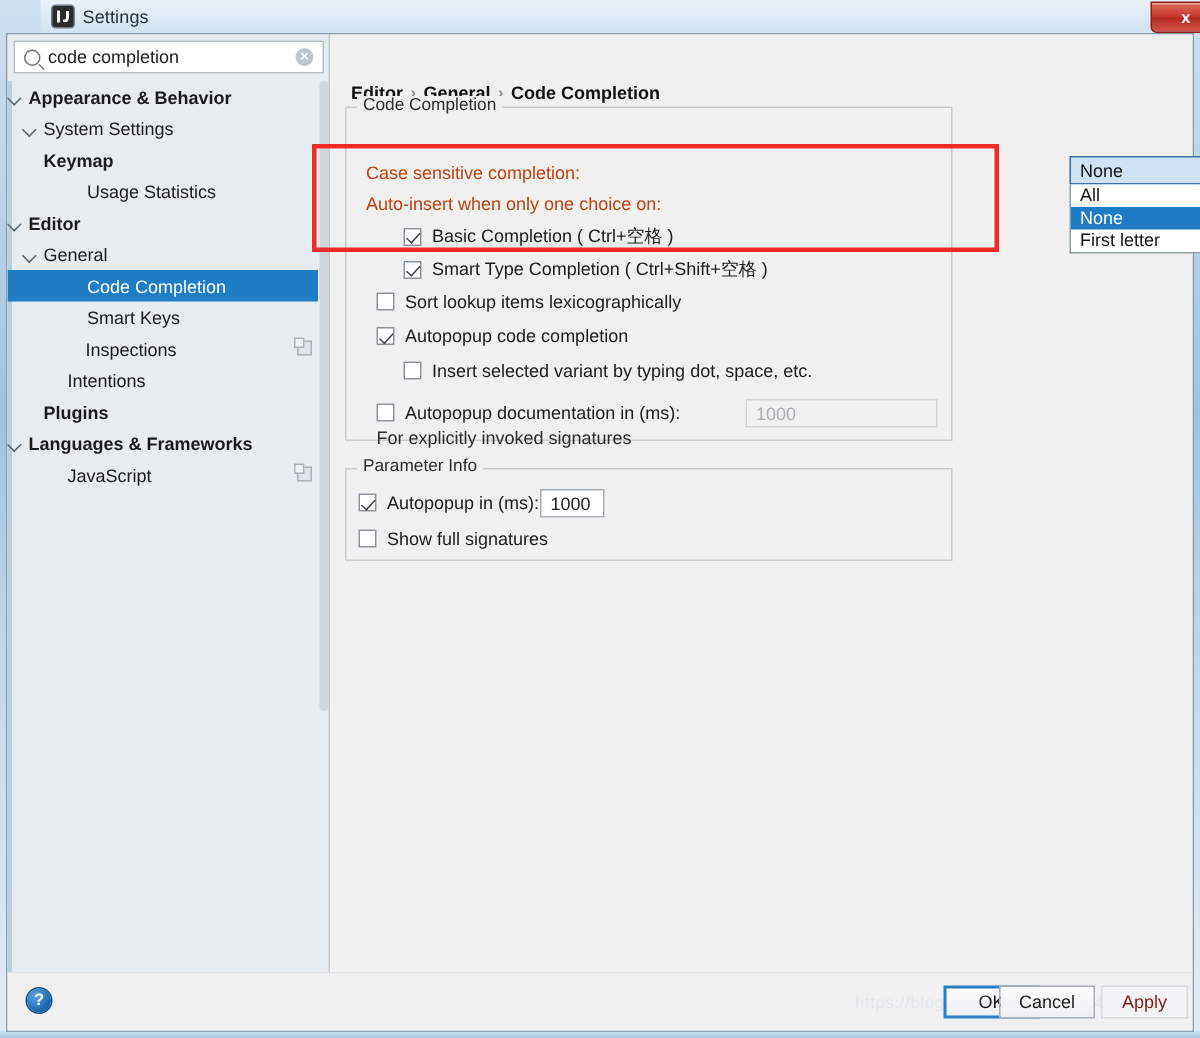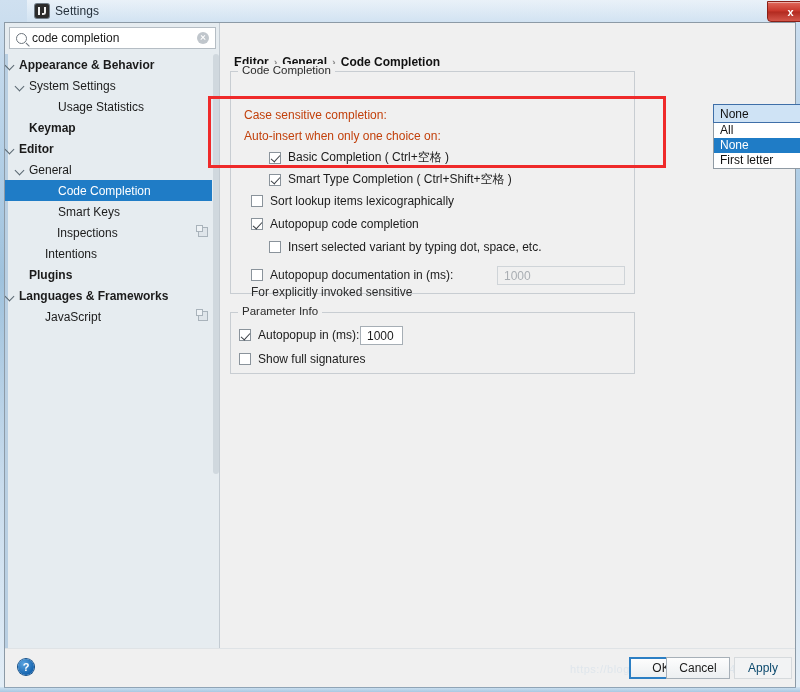--- a/index.html
+++ b/index.html
@@ -194,21 +194,21 @@
     color:#fff;font-size:11px;font-weight:bold;line-height:16px;text-align:center;
     cursor:pointer;box-shadow:0 0 0 1px #0f4c86;
   }
   .btn{
     position:absolute;top:8px;height:22px;box-sizing:border-box;
     background:linear-gradient(180deg,#fdfdfd,#eceff1);
     border:1px solid #a7b0b8;font-size:12px;color:#1b1b1b;
     display:flex;align-items:center;justify-content:center;cursor:pointer;
   }
   .btn.default{border:2px solid #2c7fc4;}
-  .btn.disabled{color:#0c4a6e;background:#f2f3f4;border-color:#d6dadd;cursor:default;}
+  .btn.disabled{color:#7f1d1d;background:#f2f3f4;border-color:#d6dadd;cursor:default;}
   .watermark{
     position:absolute;left:565px;bottom:12px;font-size:11px;color:#dfe6ec;
     letter-spacing:.5px;white-space:nowrap;user-select:none;
   }
   .bottom-glow{
     position:absolute;left:0;right:0;bottom:0;height:5px;
     background:linear-gradient(180deg,rgba(160,196,226,.25),rgba(120,170,210,.55));
   }
 </style>
 </head>
@@ -235,27 +235,27 @@
         <div class="left-accent"></div>
         <div class="tree" id="tree-root">
             <div class="tree-item bold" style="padding-left: 0px;">
               <span class="twisty open"></span>
               <span class="tree-label">Appearance &amp; Behavior</span>
             </div>
             <div class="tree-item" style="padding-left: 10px;">
               <span class="twisty open"></span>
               <span class="tree-label">System Settings</span>
             </div>
+            <div class="tree-item bold" style="padding-left: 10px;">
+              <span class="twisty"></span>
+              <span class="tree-label">Keymap</span>
+            </div>
             <div class="tree-item" style="padding-left: 39px;">
               <span class="twisty"></span>
               <span class="tree-label">Usage Statistics</span>
-            </div>
-            <div class="tree-item bold" style="padding-left: 10px;">
-              <span class="twisty"></span>
-              <span class="tree-label">Keymap</span>
             </div>
             <div class="tree-item bold" style="padding-left: 0px;">
               <span class="twisty open"></span>
               <span class="tree-label">Editor</span>
             </div>
             <div class="tree-item" style="padding-left: 10px;">
               <span class="twisty open"></span>
               <span class="tree-label">General</span>
             </div>
             <div class="tree-item selected" style="padding-left: 39px;">
@@ -337,21 +337,21 @@
           <span class="cb"></span>
           <span class="cbtext">Insert selected variant by typing dot, space, etc.</span>
         </div>
 
         <div class="cbrow" style="left:30px;top:245px;">
           <span class="cb"></span>
           <span class="cbtext">Autopopup documentation in (ms):</span>
         </div>
         <div class="txtbox disabled" style="left:276px;top:243px;width:128px;height:19px;">1000</div>
 
-        <div class="lbl" style="left:30px;top:262px;color:#2b2b2b;">For explicitly invoked sensitive</div>
+        <div class="lbl" style="left:30px;top:262px;color:#2b2b2b;">For explicitly invoked signatures</div>
 
         <div class="group" style="left:9px;top:289px;width:405px;height:62px;">
           <div class="group-title">Parameter Info</div>
         </div>
 
         <div class="cbrow" style="left:18px;top:305px;">
           <span class="cb checked"></span>
           <span class="cbtext">Autopopup in (ms):</span>
         </div>
         <div class="txtbox" style="left:139px;top:303px;width:43px;height:19px;">1000</div>

